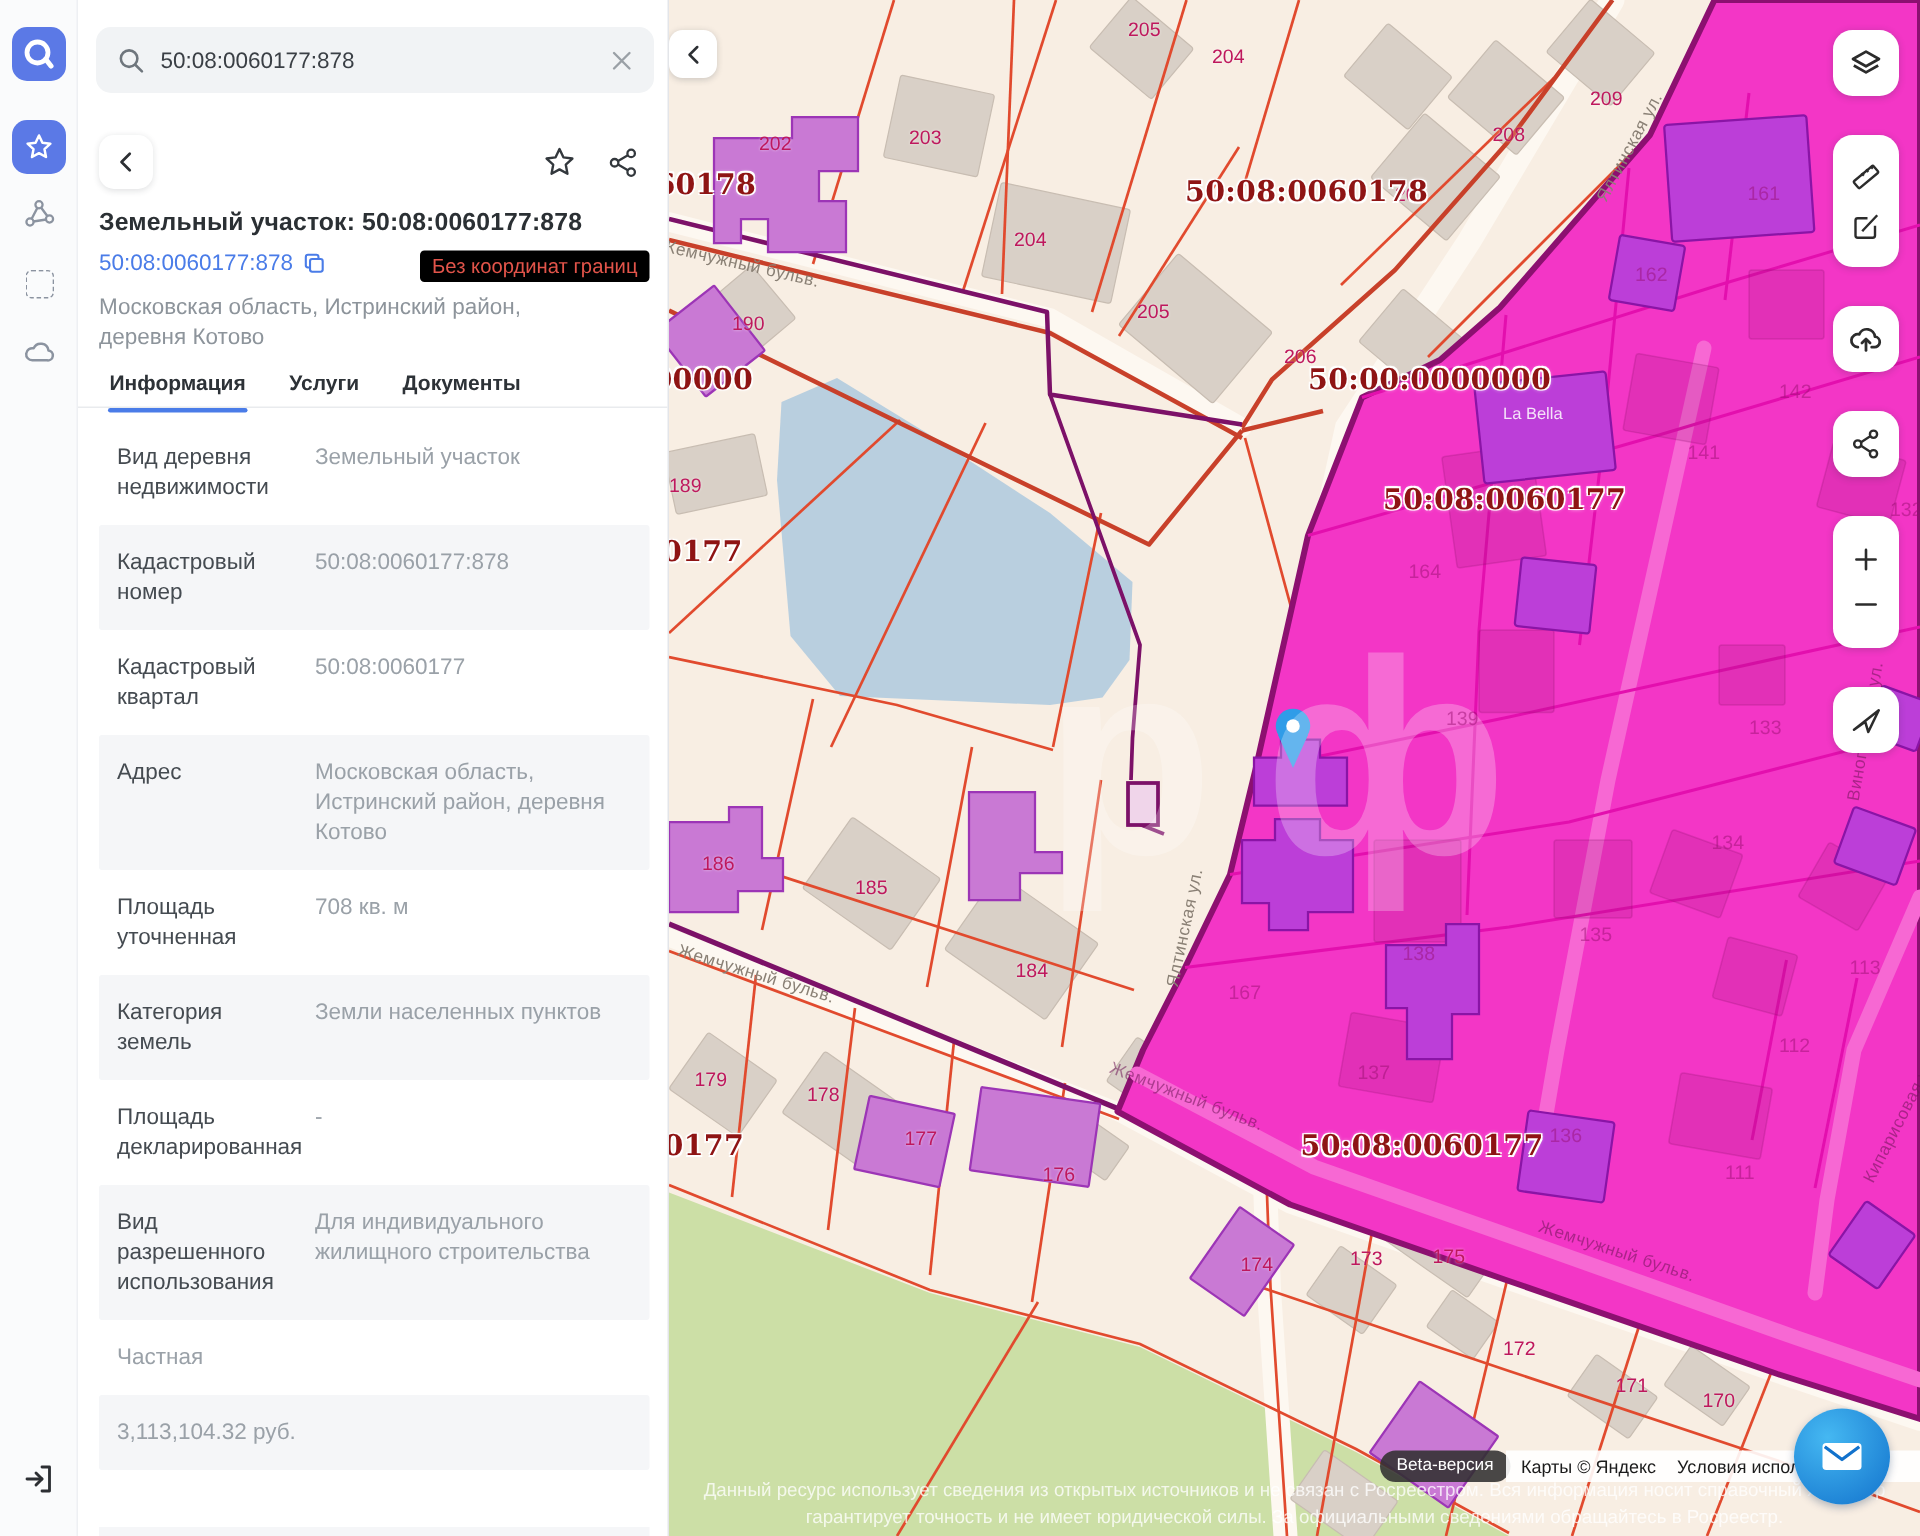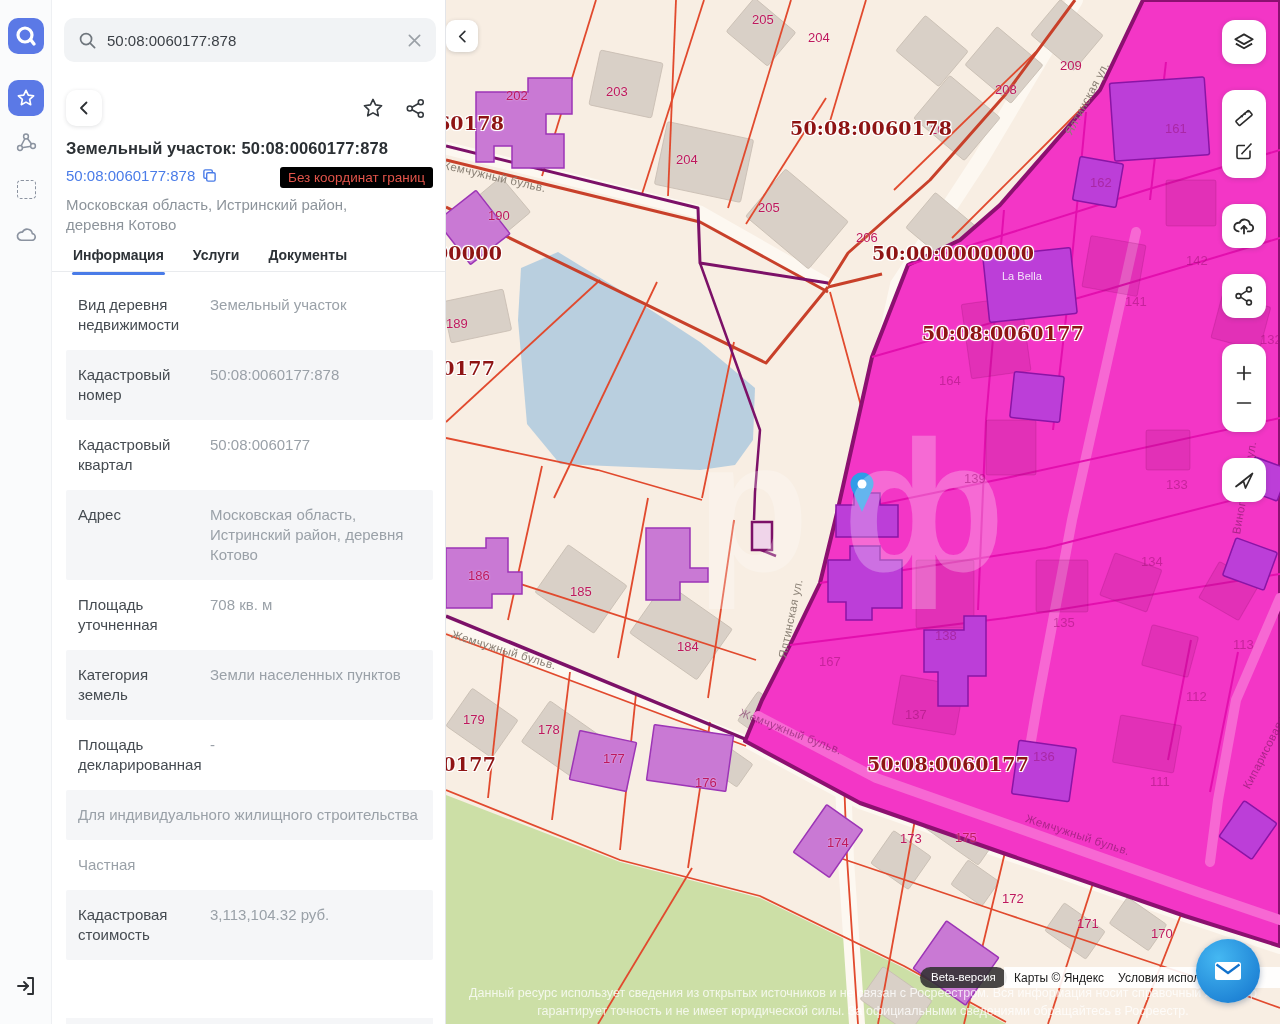--- a/index.html
+++ b/index.html
@@ -205,27 +205,27 @@
         </div>
         <div class="irow">
           <div class="ilabel">Категория земель</div>
           <div class="ivalue">Земли населенных пунктов</div>
         </div>
         <div class="irow">
           <div class="ilabel">Площадь декларированная</div>
           <div class="ivalue">-</div>
         </div>
         <div class="irow">
+          <div class="ilabel">Вид разрешенного использования</div>
           <div class="ivalue">Для индивидуального жилищного строительства</div>
         </div>
         <div class="irow">
           <div class="ivalue">Частная</div>
         </div>
         <div class="irow">
-          <div class="ilabel">Кадастровая стоимость</div>
           <div class="ivalue">3,113,104.32 руб.</div>
         </div>
         <div class="irow">
           
           
         </div>
     </div>
     <div class="bottom-strip"></div>
   </section>
 
@@ -416,21 +416,21 @@
         <span class="map-label pnum" style="left: 231px; top: 639px;">184</span>
         <span class="map-label pnum" style="left: 17px; top: 712px;">179</span>
         <span class="map-label pnum" style="left: 92px; top: 722px;">178</span>
         <span class="map-label pnum" style="left: 157px; top: 751px;">177</span>
         <span class="map-label pnum" style="left: 249px; top: 775px;">176</span>
         <span class="map-label pnum" style="left: 509px; top: 830px;">175</span>
         <span class="map-label pnum" style="left: 381px; top: 835px;">174</span>
         <span class="map-label pnum" style="left: 454px; top: 831px;">173</span>
         <span class="map-label pnum" style="left: 556px; top: 891px;">172</span>
         <span class="map-label pnum" style="left: 631px; top: 916px;">171</span>
-        <span class="map-label pnum" style="left: 689px; top: 926px; margin-left: 16px;">170</span>
+        <span class="map-label pnum" style="left: 689px; top: 926px;">170</span>
         <span class="map-label pnum np" style="left: 493px; top: 373px;">164</span>
         <span class="map-label pnum np" style="left: 518px; top: 471px;">139</span>
         <span class="map-label pnum np" style="left: 489px; top: 628px;">138</span>
         <span class="map-label pnum np" style="left: 459px; top: 707px;">137</span>
         <span class="map-label pnum np" style="left: 587px; top: 749px;">136</span>
         <span class="map-label pnum np" style="left: 607px; top: 615px;">135</span>
         <span class="map-label pnum np" style="left: 695px; top: 554px;">134</span>
         <span class="map-label pnum np" style="left: 720px; top: 477px;">133</span>
         <span class="map-label pnum np" style="left: 814px; top: 332px;">132</span>
         <span class="map-label pnum np" style="left: 679px; top: 294px;">141</span>

